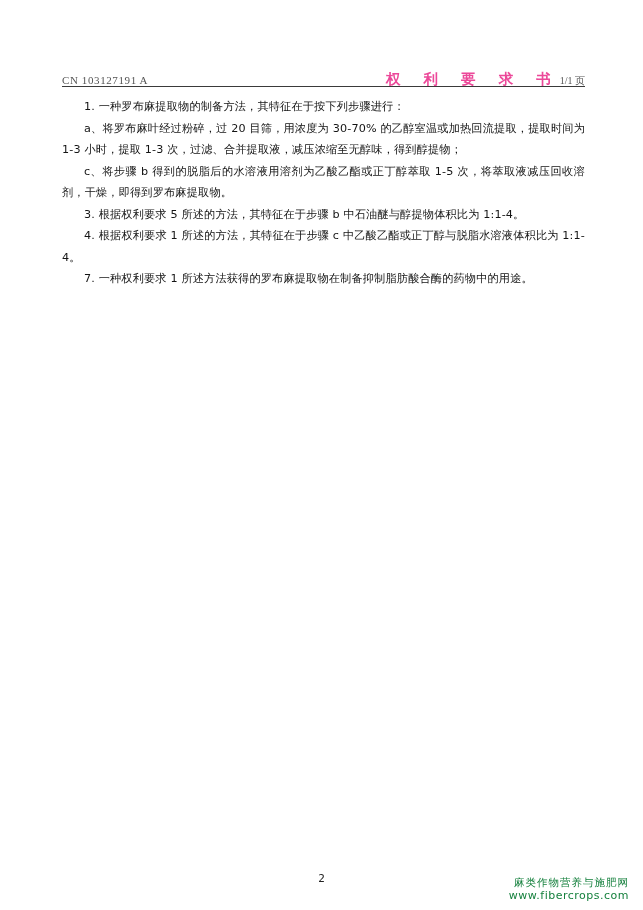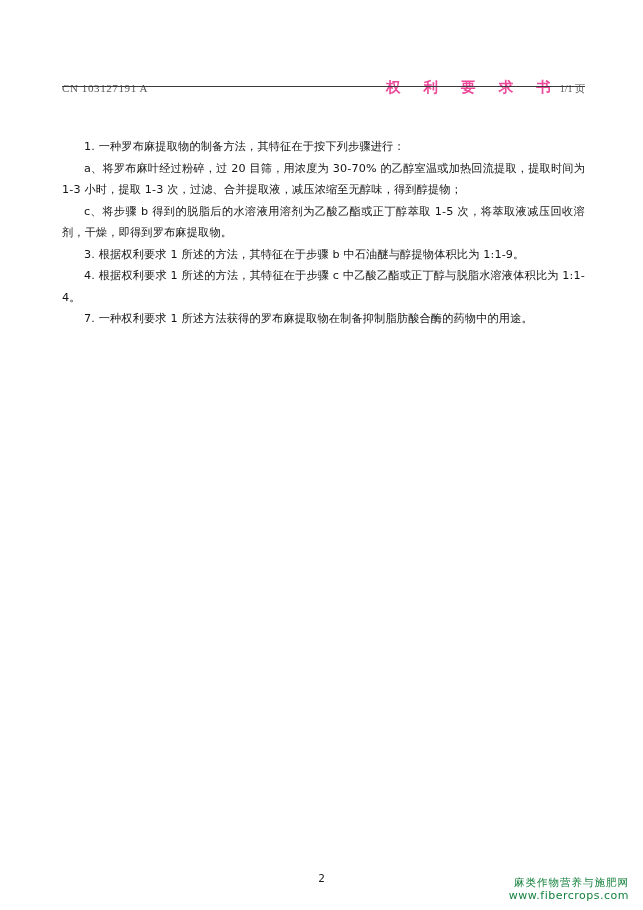--- a/index.html
+++ b/index.html
@@ -22,21 +22,20 @@
   }
   
   .header {
     position: absolute;
     left: 62px;
     right: 58px;
     top: 70px;
     display: flex;
     align-items: baseline;
     justify-content: space-between;
-    margin-top: 8px;
   }
   .header-left {
     font-family: "Liberation Serif", serif;
     font-size: 11px;
     letter-spacing: 0.6px;
     color: #555;
     white-space: nowrap;
   }
   .header-center {
     font-family: "DejaVu Sans", sans-serif;
@@ -62,21 +61,20 @@
     top: 86px;
     height: 1px;
     background: #3a3a3a;
   }
   
   .claims {
     position: absolute;
     left: 62px;
     right: 58px;
     top: 96px;
-    margin-top: 40px;
   }
   .claim {
     font-family: "DejaVu Sans", sans-serif;
     font-size: 11.2px;
     line-height: 21.5px;
     text-align: justify;
     text-justify: inter-ideograph;
     margin: 0 0 0 0;
     text-indent: 22px;
     letter-spacing: 0.15px;
@@ -123,21 +121,21 @@
     <span class="header-left">CN 103127191 A</span>
     <span class="header-center">权 利 要 求 书</span>
     <span class="header-right">1/1 页</span>
   </div>
   <div class="rule"></div>
 
   <div class="claims">
     <p class="claim">1. 一种罗布麻提取物的制备方法，其特征在于按下列步骤进行：</p>
     <p class="claim">a、将罗布麻叶经过粉碎，过 20 目筛，用浓度为 30-70% 的乙醇室温或加热回流提取，提取时间为 1-3 小时，提取 1-3 次，过滤、合并提取液，减压浓缩至无醇味，得到醇提物；</p>
     <p class="claim">c、将步骤 b 得到的脱脂后的水溶液用溶剂为乙酸乙酯或正丁醇萃取 1-5 次，将萃取液减压回收溶剂，干燥，即得到罗布麻提取物。</p>
-    <p class="claim">3. 根据权利要求 1 所述的方法，其特征在于步骤 b 中石油醚与醇提物体积比为 1:1-9。</p>
+    <p class="claim">3. 根据权利要求 5 所述的方法，其特征在于步骤 b 中石油醚与醇提物体积比为 1:1-4。</p>
     <p class="claim">4. 根据权利要求 1 所述的方法，其特征在于步骤 c 中乙酸乙酯或正丁醇与脱脂水溶液体积比为 1:1-4。</p>
     <p class="claim">7. 一种权利要求 1 所述方法获得的罗布麻提取物在制备抑制脂肪酸合酶的药物中的用途。</p>
   </div>
 
   <div class="page-number">2</div>
 
   <div class="watermark">
     <div class="wm-title">麻类作物营养与施肥网</div>
     <div class="wm-url">www.fibercrops.com</div>
   </div>

